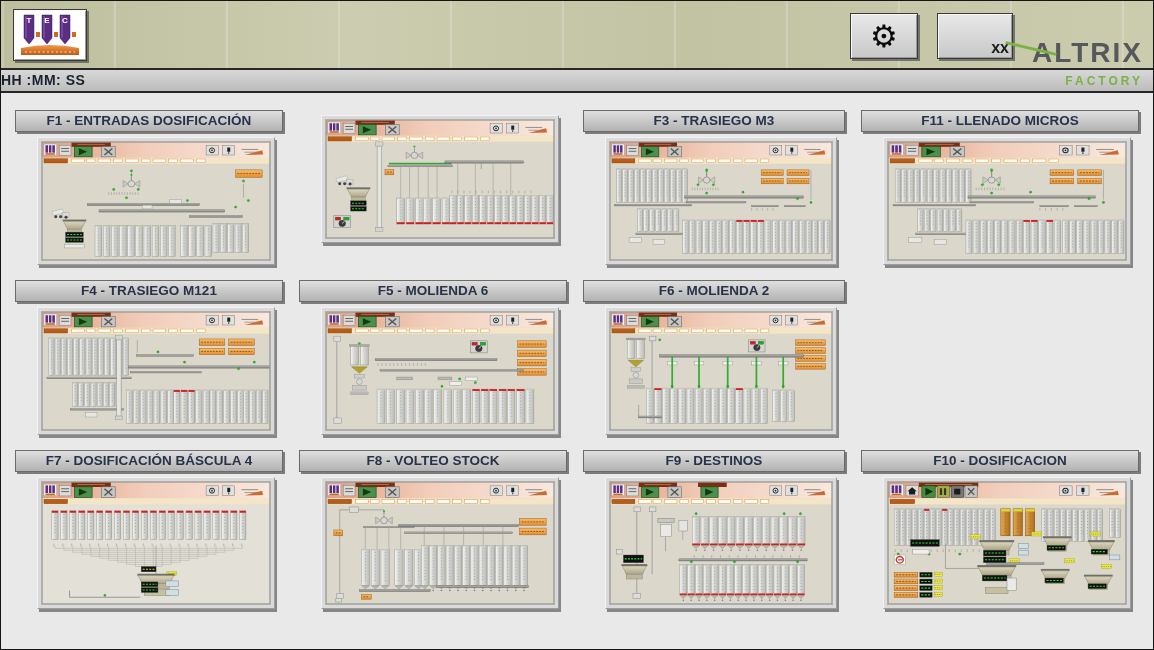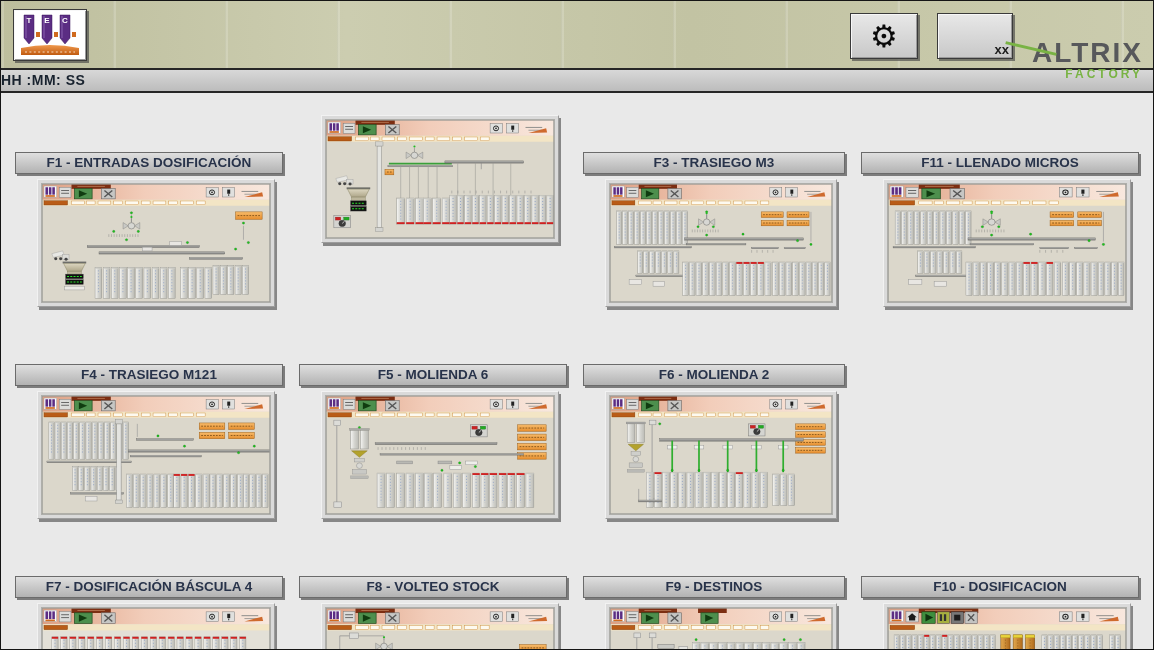--- a/index.html
+++ b/index.html
@@ -14,39 +14,39 @@
       repeating-linear-gradient(90deg, rgba(90,95,60,.10) 0 1px, rgba(0,0,0,0) 1px 112px),
       linear-gradient(90deg,#bdbe9d,#cccdb0 30%,#c2c3a3 60%,#cbccae);}
   .sysbtn{position:absolute;box-sizing:border-box;cursor:pointer;
     background:linear-gradient(#e8e8e8,#c8c8c8);
     border:1px solid #3a3a3a;
     box-shadow:inset 1px 1px 0 #f7f7f7, inset -1px -1px 0 #9a9a9a, 2px 2px 0 rgba(70,70,70,.65);}
   .tec-btn{left:12px;top:8px;width:74px;height:52px;background:#fff;padding:2px;}
   .gear-btn{left:849px;top:12px;width:68px;height:46px;}
   .gear-glyph{display:block;text-align:center;font-size:31px;line-height:44px;color:#0a0a0a;}
   .lang-btn{left:936px;top:12px;width:76px;height:46px;}
-  .lang-btn .xx{position:absolute;right:3px;bottom:1px;font-size:13px;font-weight:bold;color:#1c1c1c;}
+  .lang-btn .xx{position:absolute;right:3px;bottom:1px;font-size:16px;font-weight:bold;color:#1c1c1c;}
   .brand{position:absolute;right:10px;top:15px;width:122px;text-align:right;}
   .brand-name{font-size:28px;line-height:27px;color:#57585b;letter-spacing:2px;font-weight:700;margin-top:23px;}
-  .brand-sub{font-size:12px;color:#79b344;font-weight:bold;letter-spacing:3px;margin-top:1px;}
+  .brand-sub{font-size:12px;color:#79b344;font-weight:bold;letter-spacing:3px;margin-top:8px;}
   .brand-line{position:absolute;left:-16px;top:31px;width:52px;height:3px;background:#79b344;transform:rotate(13deg);}
   
   .timebar{height:21px;background:linear-gradient(#d8d8d8,#bcbcbc);
     border-top:2px solid #262626;border-bottom:2px solid #262626;
     font-weight:bold;font-size:14px;color:#18222e;
     line-height:21px;padding-right:8px;letter-spacing:.5px;}
   
   .content{padding:17px 0 0 14px;}
   .prow{display:flex;gap:16px;margin-bottom:15px;}
   .panel{flex:0 0 auto;}
   .panel-title{height:22px;box-sizing:border-box;
     background:linear-gradient(#dfdfdf,#b2b2b2);
     border:1px solid #6b6b6b;box-shadow:2px 2px 0 rgba(105,105,105,.85);
     font-weight:bold;font-size:13.5px;color:#28334a;text-align:center;
-    line-height:20px;cursor:pointer;white-space:nowrap;overflow:hidden;margin-top:42px;}
+    line-height:20px;cursor:pointer;white-space:nowrap;overflow:hidden;}
   .thumb{margin:5px 8px 0 22px;height:128px;box-sizing:border-box;
     background:#dadada;border:1px solid #9c9c9c;border-top-color:#f2f2f2;border-left-color:#f2f2f2;
     box-shadow:2px 3px 0 rgba(110,110,110,.8);padding:3px;cursor:pointer;}
   .row3 .thumb{height:132px;}
   .thumb-inner{width:100%;height:100%;border:1px solid #aeaeaa;background:#fff;box-sizing:border-box;}
   .thumb-inner svg{display:block;width:100%;height:100%;}
   .hiddefs{position:absolute;width:0;height:0;overflow:hidden;}
 </style>
 </head>
 <body>

